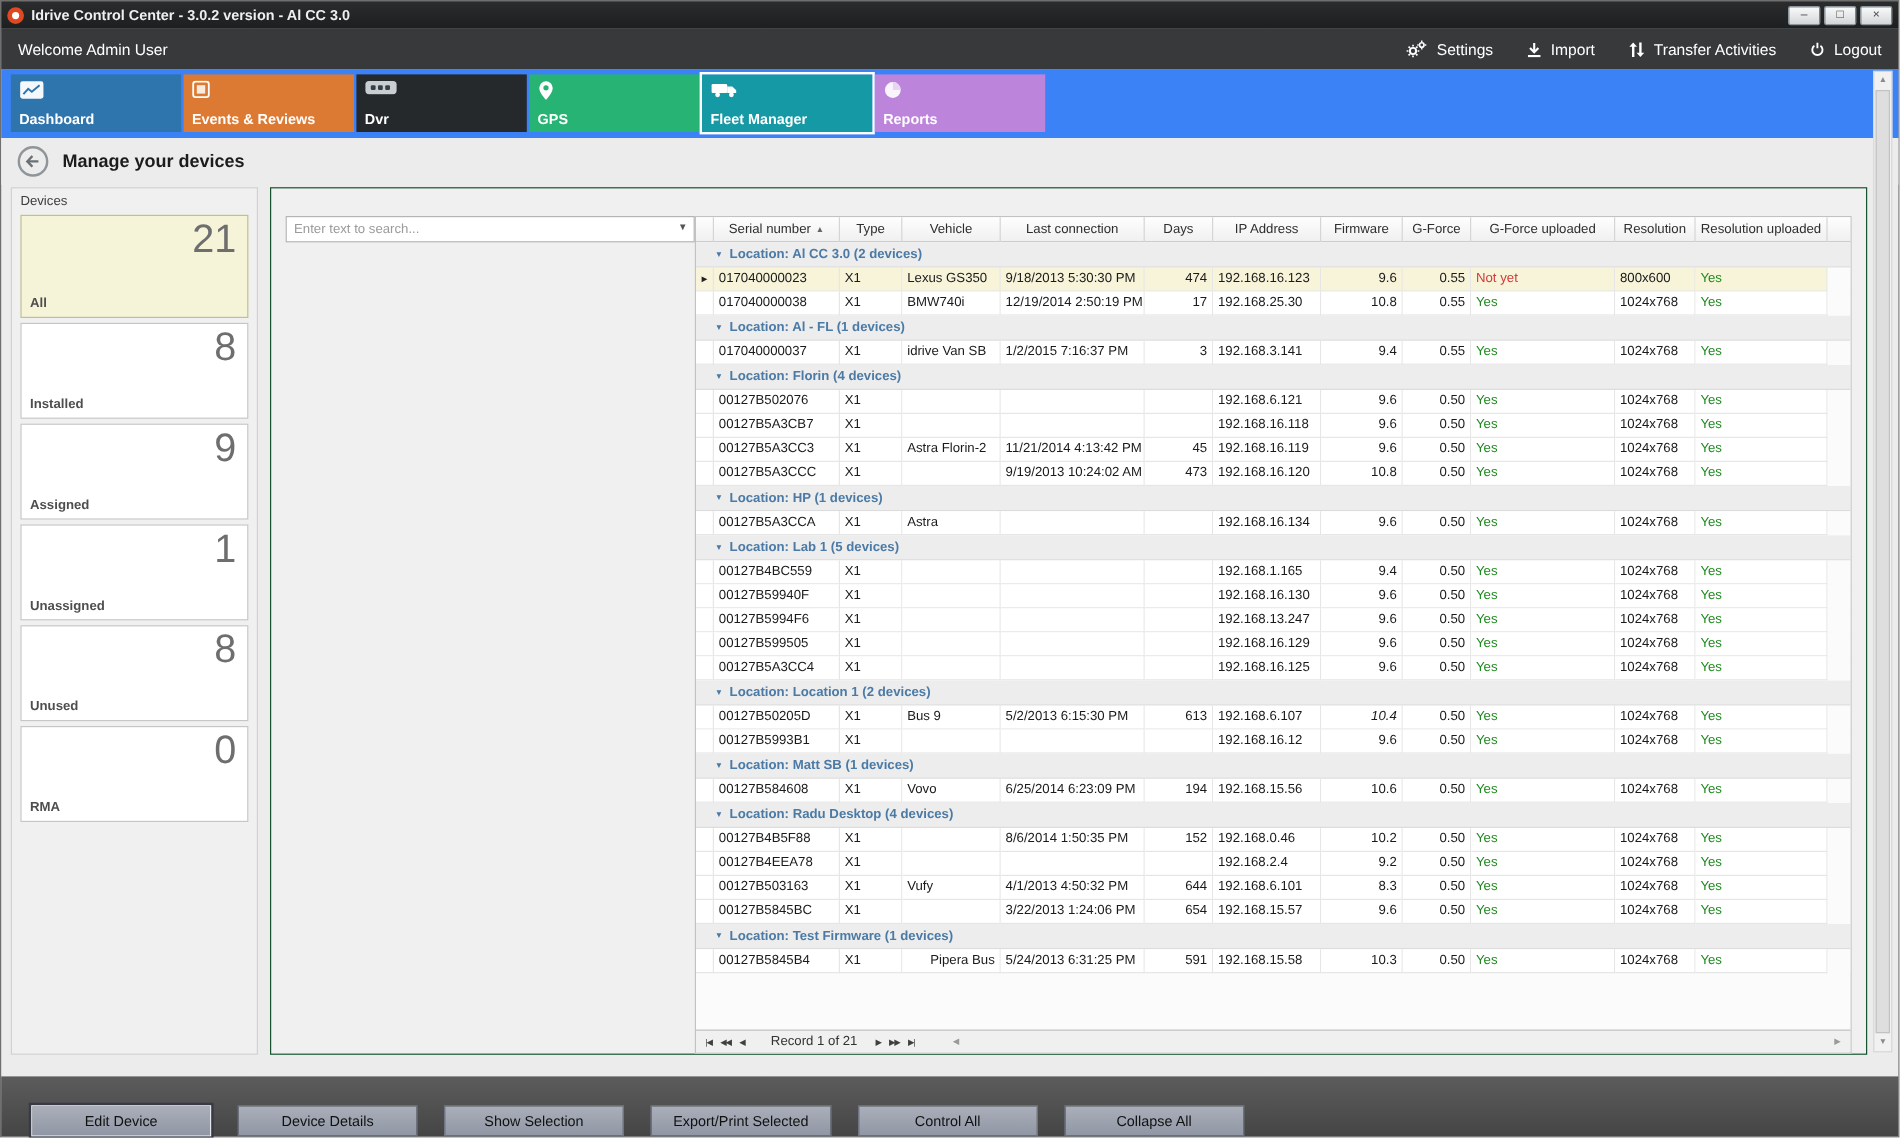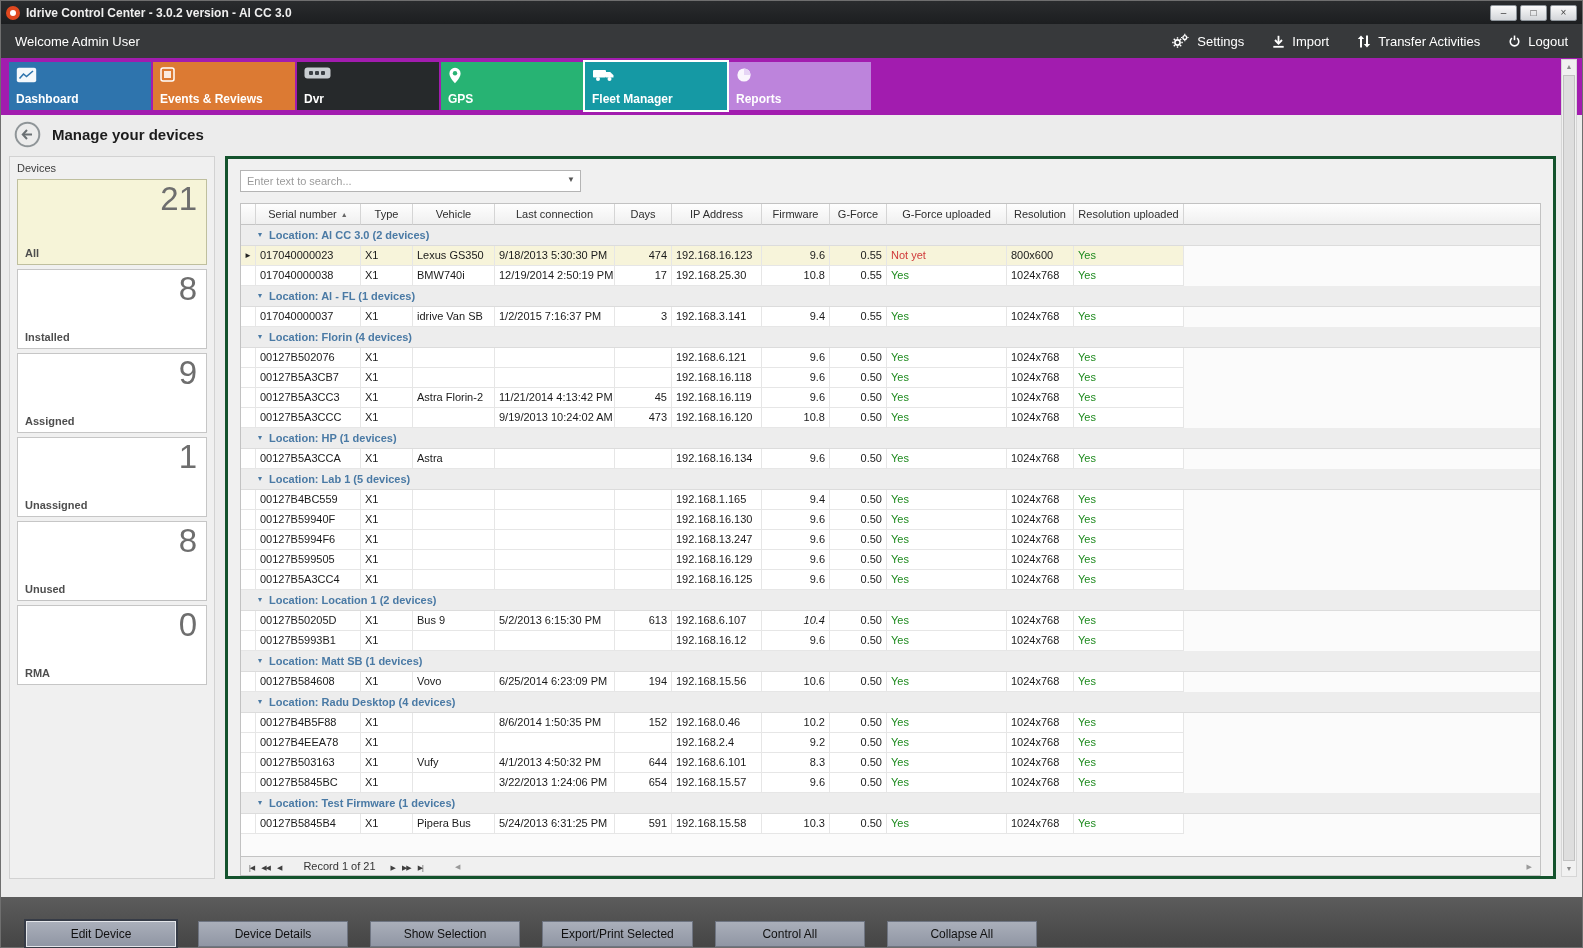--- a/index.html
+++ b/index.html
@@ -15,41 +15,41 @@
   .win-btn{width:27px;height:16px;background:linear-gradient(#fafafa,#d3d6d9);border:1px solid #8e959b;border-radius:2px;color:#444;font-size:10px;line-height:13px;text-align:center;cursor:pointer}
 
   
   .toolbar{height:34px;background:#37393b;display:flex;align-items:center;padding:0 14px;flex:0 0 auto}
   .welcome{color:#fff;font-size:13px}
   .toolbar-actions{margin-left:auto;display:flex;gap:28px;align-items:center}
   .tb-action{display:flex;align-items:center;gap:7px;color:#fff;font-size:13px;cursor:pointer}
   .tb-icon{display:inline-flex;align-items:center}
 
   
-  .tab-strip{height:57px;background:#a21caf;display:flex;gap:2px;padding:4px 0 5px 8px;flex:0 0 auto}
+  .tab-strip{height:57px;background:#3b82f6;display:flex;gap:2px;padding:4px 0 5px 8px;flex:0 0 auto}
   .tab{width:142px;display:flex;flex-direction:column;justify-content:space-between;padding:5px 7px 4px 7px;color:#fff;cursor:pointer}
   .tab.selected{outline:2px solid #fff}
   .tab-icon{height:18px;display:flex;align-items:flex-start}
   .tab-label{font-weight:bold;font-size:12px;white-space:nowrap}
 
   
   .page-header{height:39px;display:flex;align-items:center;gap:11px;padding-left:13px;background:#ececec;flex:0 0 auto}
   .back-btn{display:inline-flex;cursor:pointer}
   .page-title{font-size:15px;color:#1c1c1c;font-weight:bold}
 
   
   .content{flex:1;display:flex;padding:2px 26px 18px 8px;min-height:0}
   .sidebar{width:206px;background:#f0f0f0;border:1px solid #d2d2d2;padding:5px 7px;flex:0 0 auto}
   .sidebar-title{font-size:11px;color:#3c3c3c;margin-bottom:5px}
   .card{position:relative;height:80px;background:#fff;border:1px solid #c6c6c6;margin-bottom:4px;cursor:pointer}
   .card.selected{height:86px;background:#f6f4d8;border-color:#bfbf9e}
   .card-count{position:absolute;top:0;right:9px;font-size:33px;color:#6e6e6e}
   .card-label{position:absolute;left:7px;bottom:5px;font-size:11px;font-weight:bold;color:#4e4e4e}
 
-  .main{flex:1;margin-left:10px;background:#f0f0f0;border:3px solid #14532d;padding:11px 12px 0 12px;display:flex;flex-direction:column;min-width:0}
+  .main{flex:1;margin-left:10px;background:#f0f0f0;border:1px solid #14532d;padding:23px 12px 0 12px;display:flex;min-width:0}
   .search-row{height:33px;flex:0 0 auto}
   .search-combo{width:341px;height:22px;background:#fff;border:1px solid #b4b4b4;position:relative}
   .search-combo input{width:100%;height:100%;border:none;outline:none;padding:0 20px 0 6px;font-size:11px;font-family:inherit;color:#333;background:transparent}
   .search-combo input::placeholder{color:#9b9b9b}
   .combo-arrow{position:absolute;right:5px;top:5px;font-size:8px;color:#555;cursor:pointer;line-height:1}
 
   
   .grid{flex:1;border:1px solid #c2c2c2;background:#f2f2f2;display:flex;flex-direction:column;min-height:0}
   .grid-header{display:flex;flex:0 0 auto;height:21px;background:linear-gradient(#fefefe,#efefef)}
   .g-head{display:flex;align-items:center;justify-content:center;gap:4px;font-size:11px;color:#2e2e2e;border-right:1px solid #d5d5d5;border-bottom:1px solid #c4c4c4;padding:0 3px;white-space:nowrap;overflow:hidden;flex:0 0 auto;cursor:pointer}
@@ -659,21 +659,21 @@
               <div class="g-row-filler"></div>
             </div>
             <div class="group-row">
               <span class="group-tri">▾</span>
               <span class="group-label">Location: Test Firmware (1 devices)</span>
             </div>
             <div class="g-row">
               <div class="g-cell g-ind"></div>
               <div class="g-cell a-left" style="width: 105px;">00127B5845B4</div>
               <div class="g-cell a-left" style="width: 52px;">X1</div>
-              <div class="g-cell a-left" style="width: 82px;">Pipera Bus</div>
+              <div class="g-cell a-left" style="width: 82px; text-align: right;">Pipera Bus</div>
               <div class="g-cell a-left" style="width: 120px;">5/24/2013 6:31:25 PM</div>
               <div class="g-cell a-right" style="width: 57px;">591</div>
               <div class="g-cell a-left" style="width: 90px;">192.168.15.58</div>
               <div class="g-cell a-right" style="width: 68px;">10.3</div>
               <div class="g-cell a-right" style="width: 57px;">0.50</div>
               <div class="g-cell a-left val-yes" style="width: 120px;">Yes</div>
               <div class="g-cell a-left" style="width: 67px;">1024x768</div>
               <div class="g-cell a-left val-yes" style="width: 110px;">Yes</div>
               <div class="g-row-filler"></div>
             </div>

